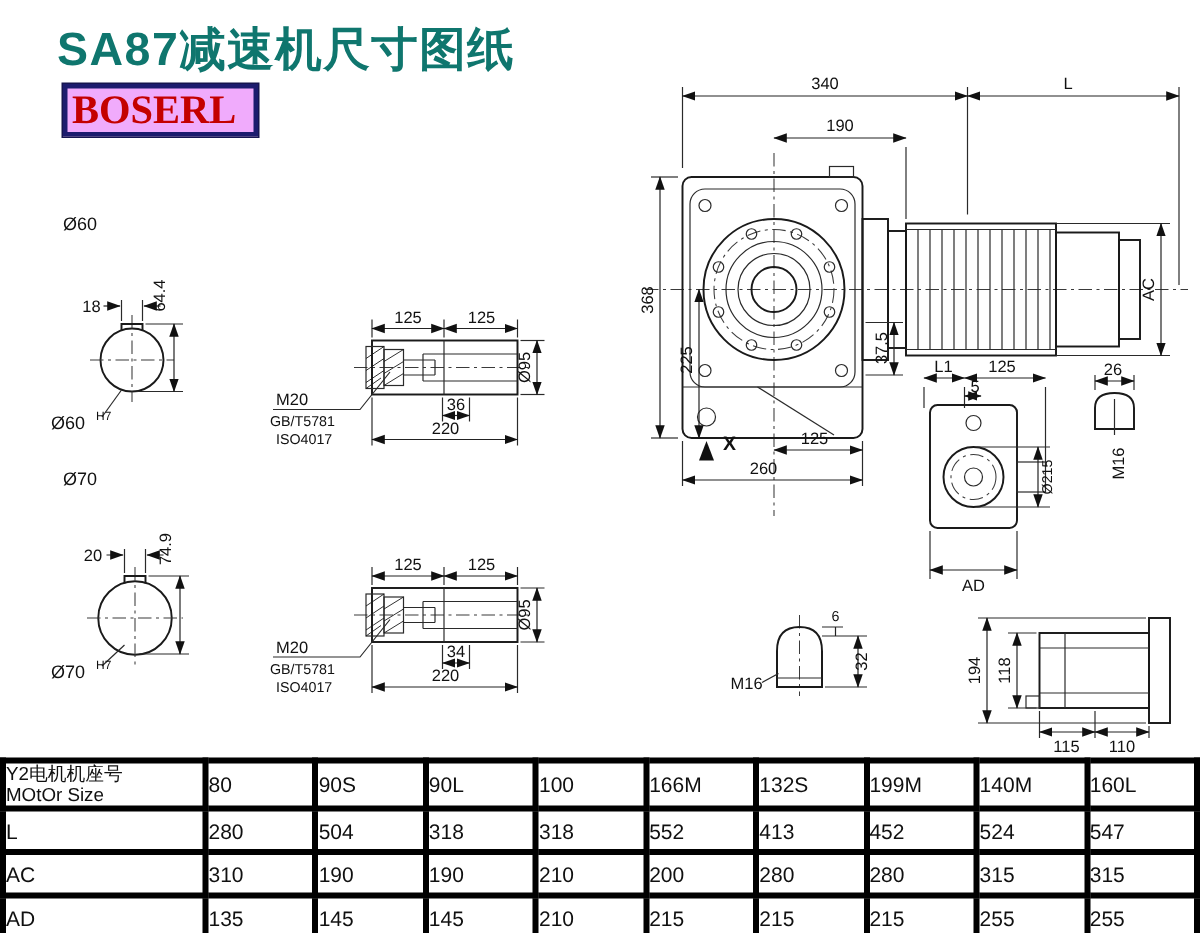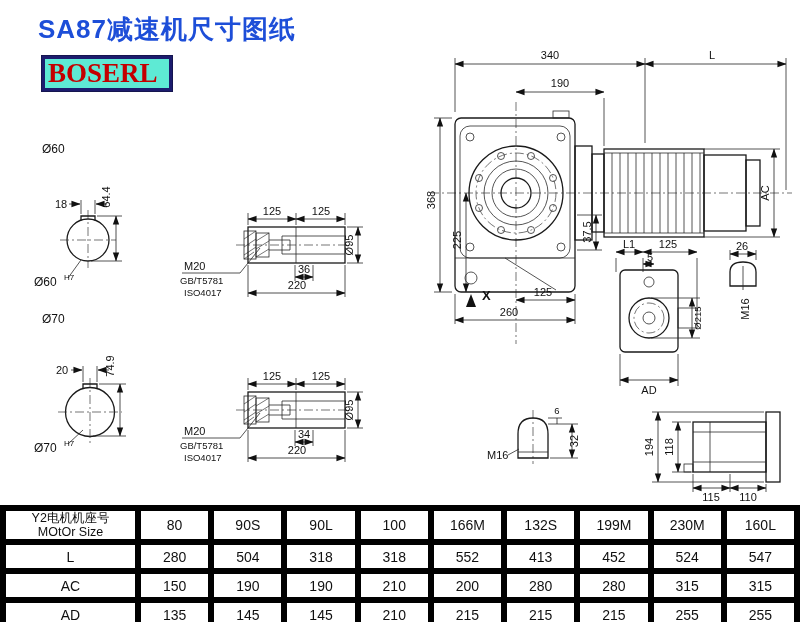--- a/index.html
+++ b/index.html
@@ -1,32 +1,32 @@
 <!DOCTYPE html>
 <html><head>
 <meta charset="utf-8">
 <style>
   * { margin:0; padding:0; box-sizing:border-box; }
   html,body { width:800px; height:622px; background:#ffffff; font-family:"Liberation Sans",sans-serif; position:relative; overflow:hidden; }
-  .title { position:absolute; left:38px; top:12px; font-size:26px; font-weight:bold; color:#1d4ed8; letter-spacing:1px; white-space:nowrap; }
-  .brand-box { position:absolute; left:42px; top:56px; width:130px; height:35px; border:3px solid #1c1c6e; outline:1px solid #15154f; display:flex; align-items:center; padding-left:3px; background:#5eead4; }
+  .title { position:absolute; left:38px; top:12px; font-size:31px; font-weight:bold; color:#0f766e; letter-spacing:1px; white-space:nowrap; }
+  .brand-box { position:absolute; left:42px; top:56px; width:130px; height:35px; border:3px solid #1c1c6e; outline:1px solid #15154f; display:flex; align-items:center; padding-left:3px; background:#f0abfc; }
   .brand-box span { font-family:"Liberation Serif",serif; font-size:27px; font-weight:bold; color:#c40000; letter-spacing:0px; line-height:1; }
   svg.drawing { position:absolute; left:0; top:0; }
   svg text { font-family:"Liberation Sans",sans-serif; font-size:11px; fill:#111; }
   svg text.sm { font-size:9.5px; }
   svg text.lab { font-size:12px; }
   svg text.sup { font-size:8px; }
   svg text.xb { font-size:13px; font-weight:bold; }
   .ol { fill:none; stroke:#1a1a1a; stroke-width:1.3; }
   .tl { fill:none; stroke:#2a2a2a; stroke-width:0.8; }
   .dl { fill:none; stroke:#222; stroke-width:0.8; }
   .cl { fill:none; stroke:#3a3a3a; stroke-width:0.7; stroke-dasharray:9 3 2 3; }
   .hx { fill:none; stroke:#1a1a1a; stroke-width:0.6; }
   table.dim-table { position:absolute; left:0; top:505px; width:800px; border-collapse:collapse; table-layout:fixed; background:#fff; }
-  table.dim-table td { border:6px solid #000000; text-align:center; vertical-align:middle; font-size:14px; color:#101010; height:29px; padding:0; }
+  table.dim-table td { border:4px solid #000000; text-align:left; vertical-align:middle; font-size:14px; color:#101010; height:29px; padding:0; }
   table.dim-table tr.hd td { height:30px; }
   td.mc { text-align:left; padding-left:4px; }
   td.mc div { font-size:12.5px; line-height:14px; }
 </style>
 </head>
 <body>
 
 <div class="title">SA87减速机尺寸图纸</div>
 <div class="brand-box">
   <span>BOSERL</span>
@@ -334,38 +334,38 @@
         <div>Y2电机机座号</div>
         <div>MOtOr Size</div>
       </td>
       <td>80</td>
       <td>90S</td>
       <td>90L</td>
       <td>100</td>
       <td>166M</td>
       <td>132S</td>
       <td>199M</td>
-      <td>230M</td>
+      <td>140M</td>
       <td>160L</td>
     </tr>
     <tr>
       <td>L</td>
       <td>280</td>
       <td>504</td>
       <td>318</td>
       <td>318</td>
       <td>552</td>
       <td>413</td>
       <td>452</td>
       <td>524</td>
       <td>547</td>
     </tr>
     <tr>
       <td>AC</td>
-      <td>150</td>
+      <td>310</td>
       <td>190</td>
       <td>190</td>
       <td>210</td>
       <td>200</td>
       <td>280</td>
       <td>280</td>
       <td>315</td>
       <td>315</td>
     </tr>
     <tr>

